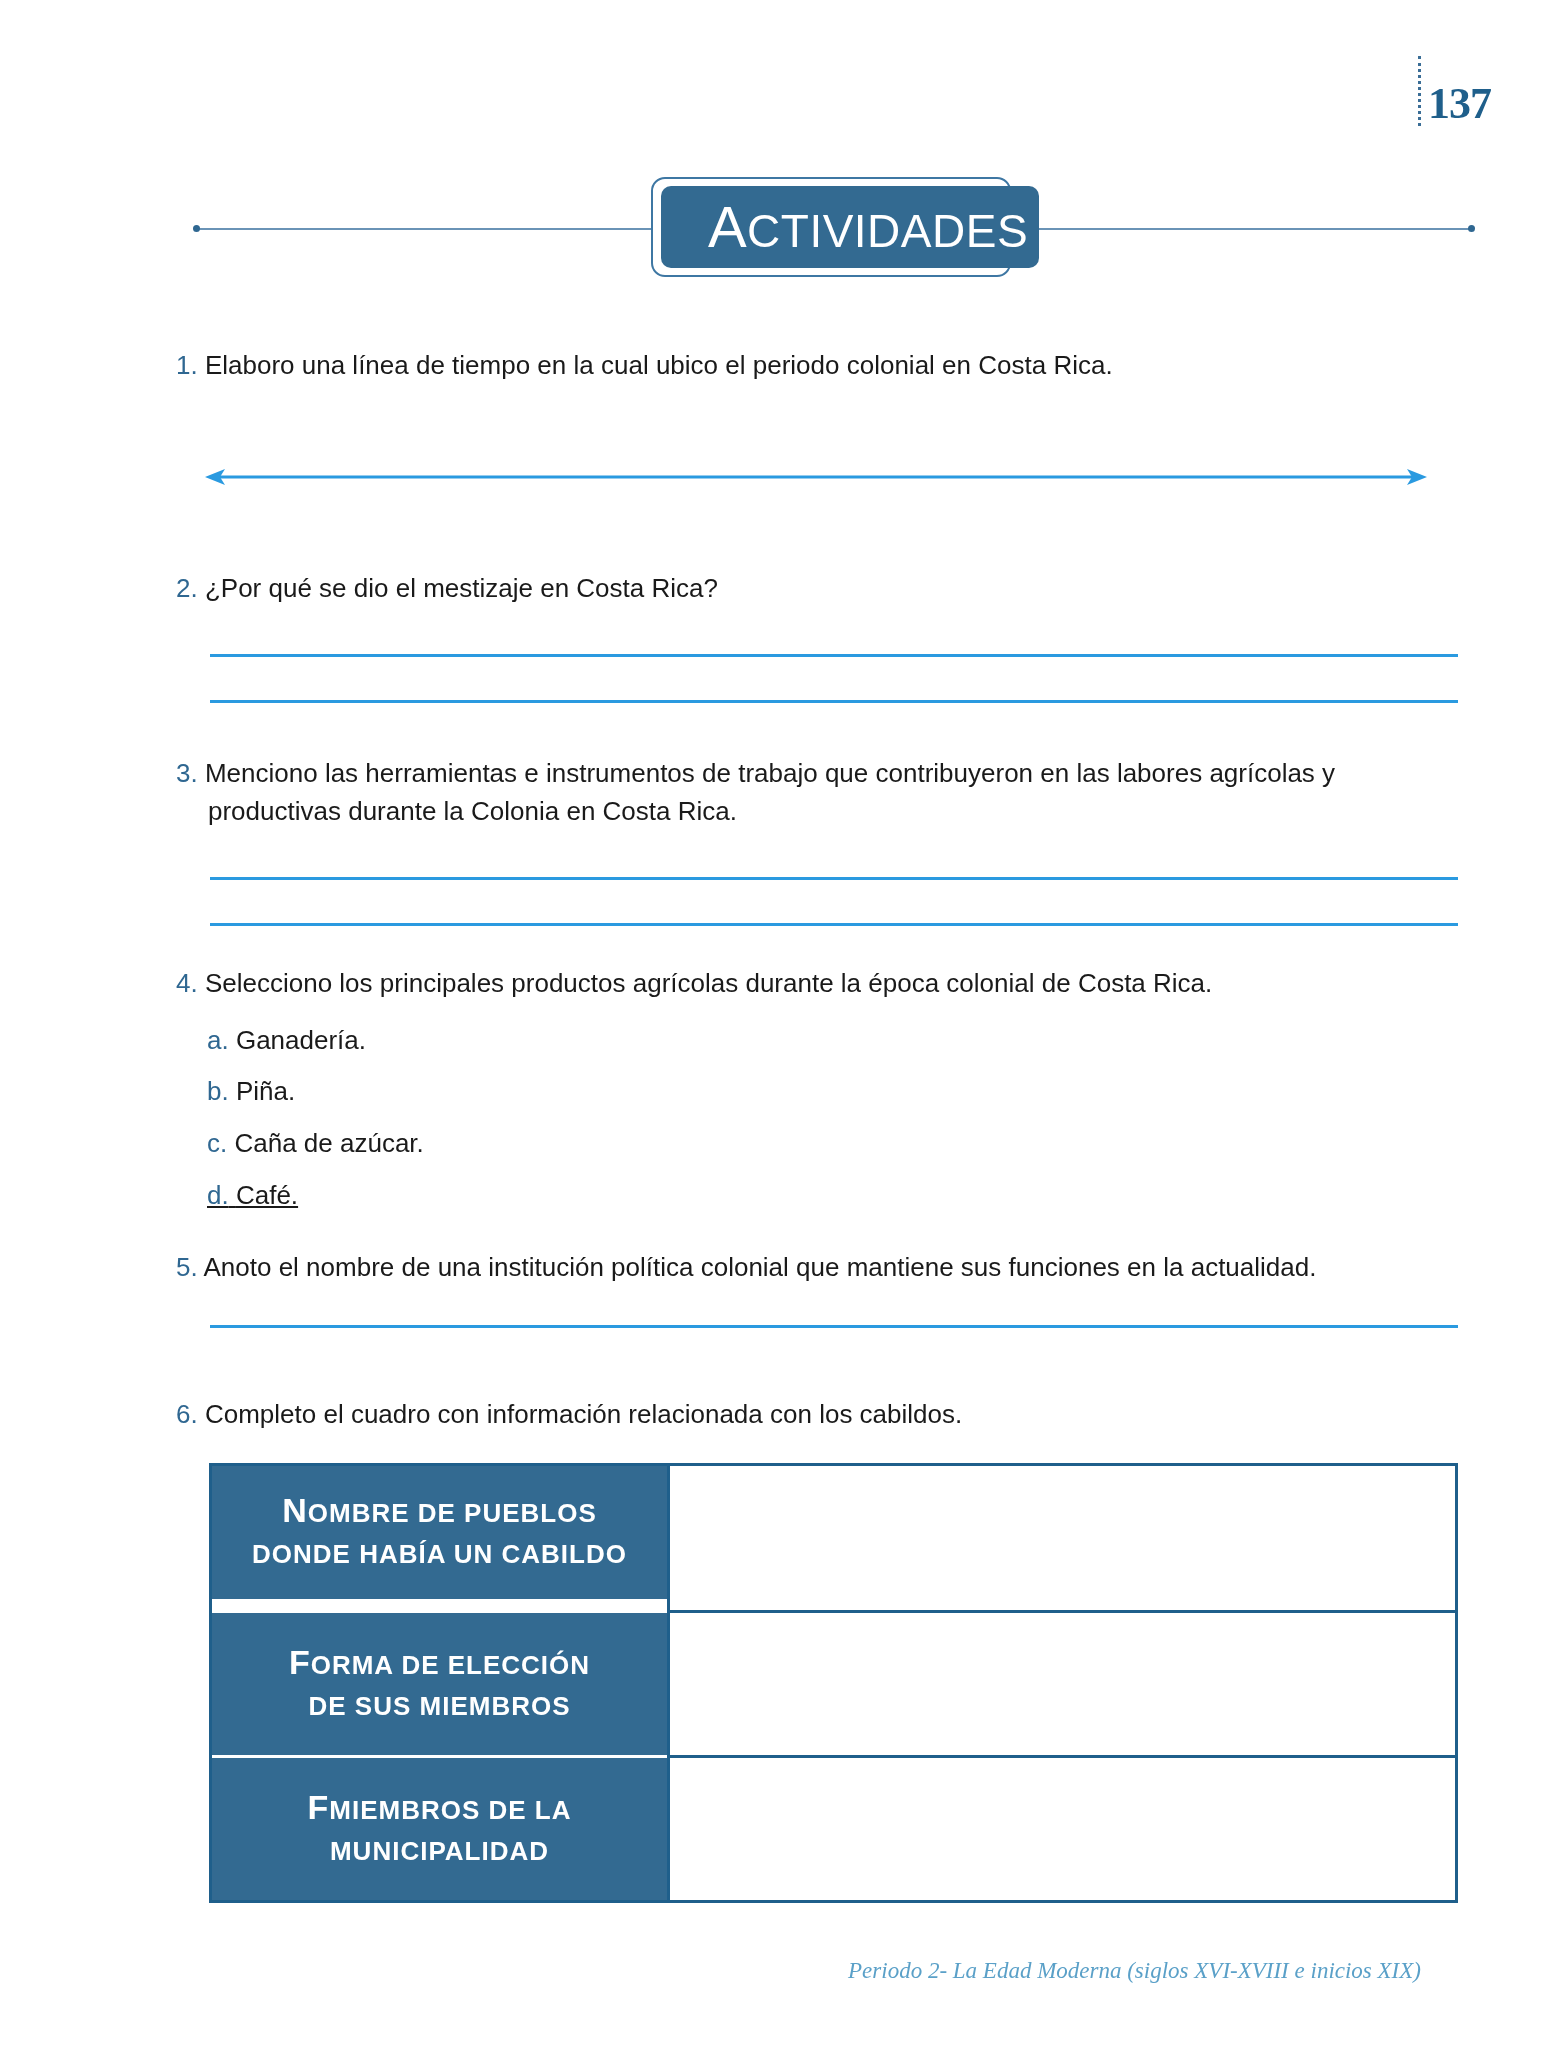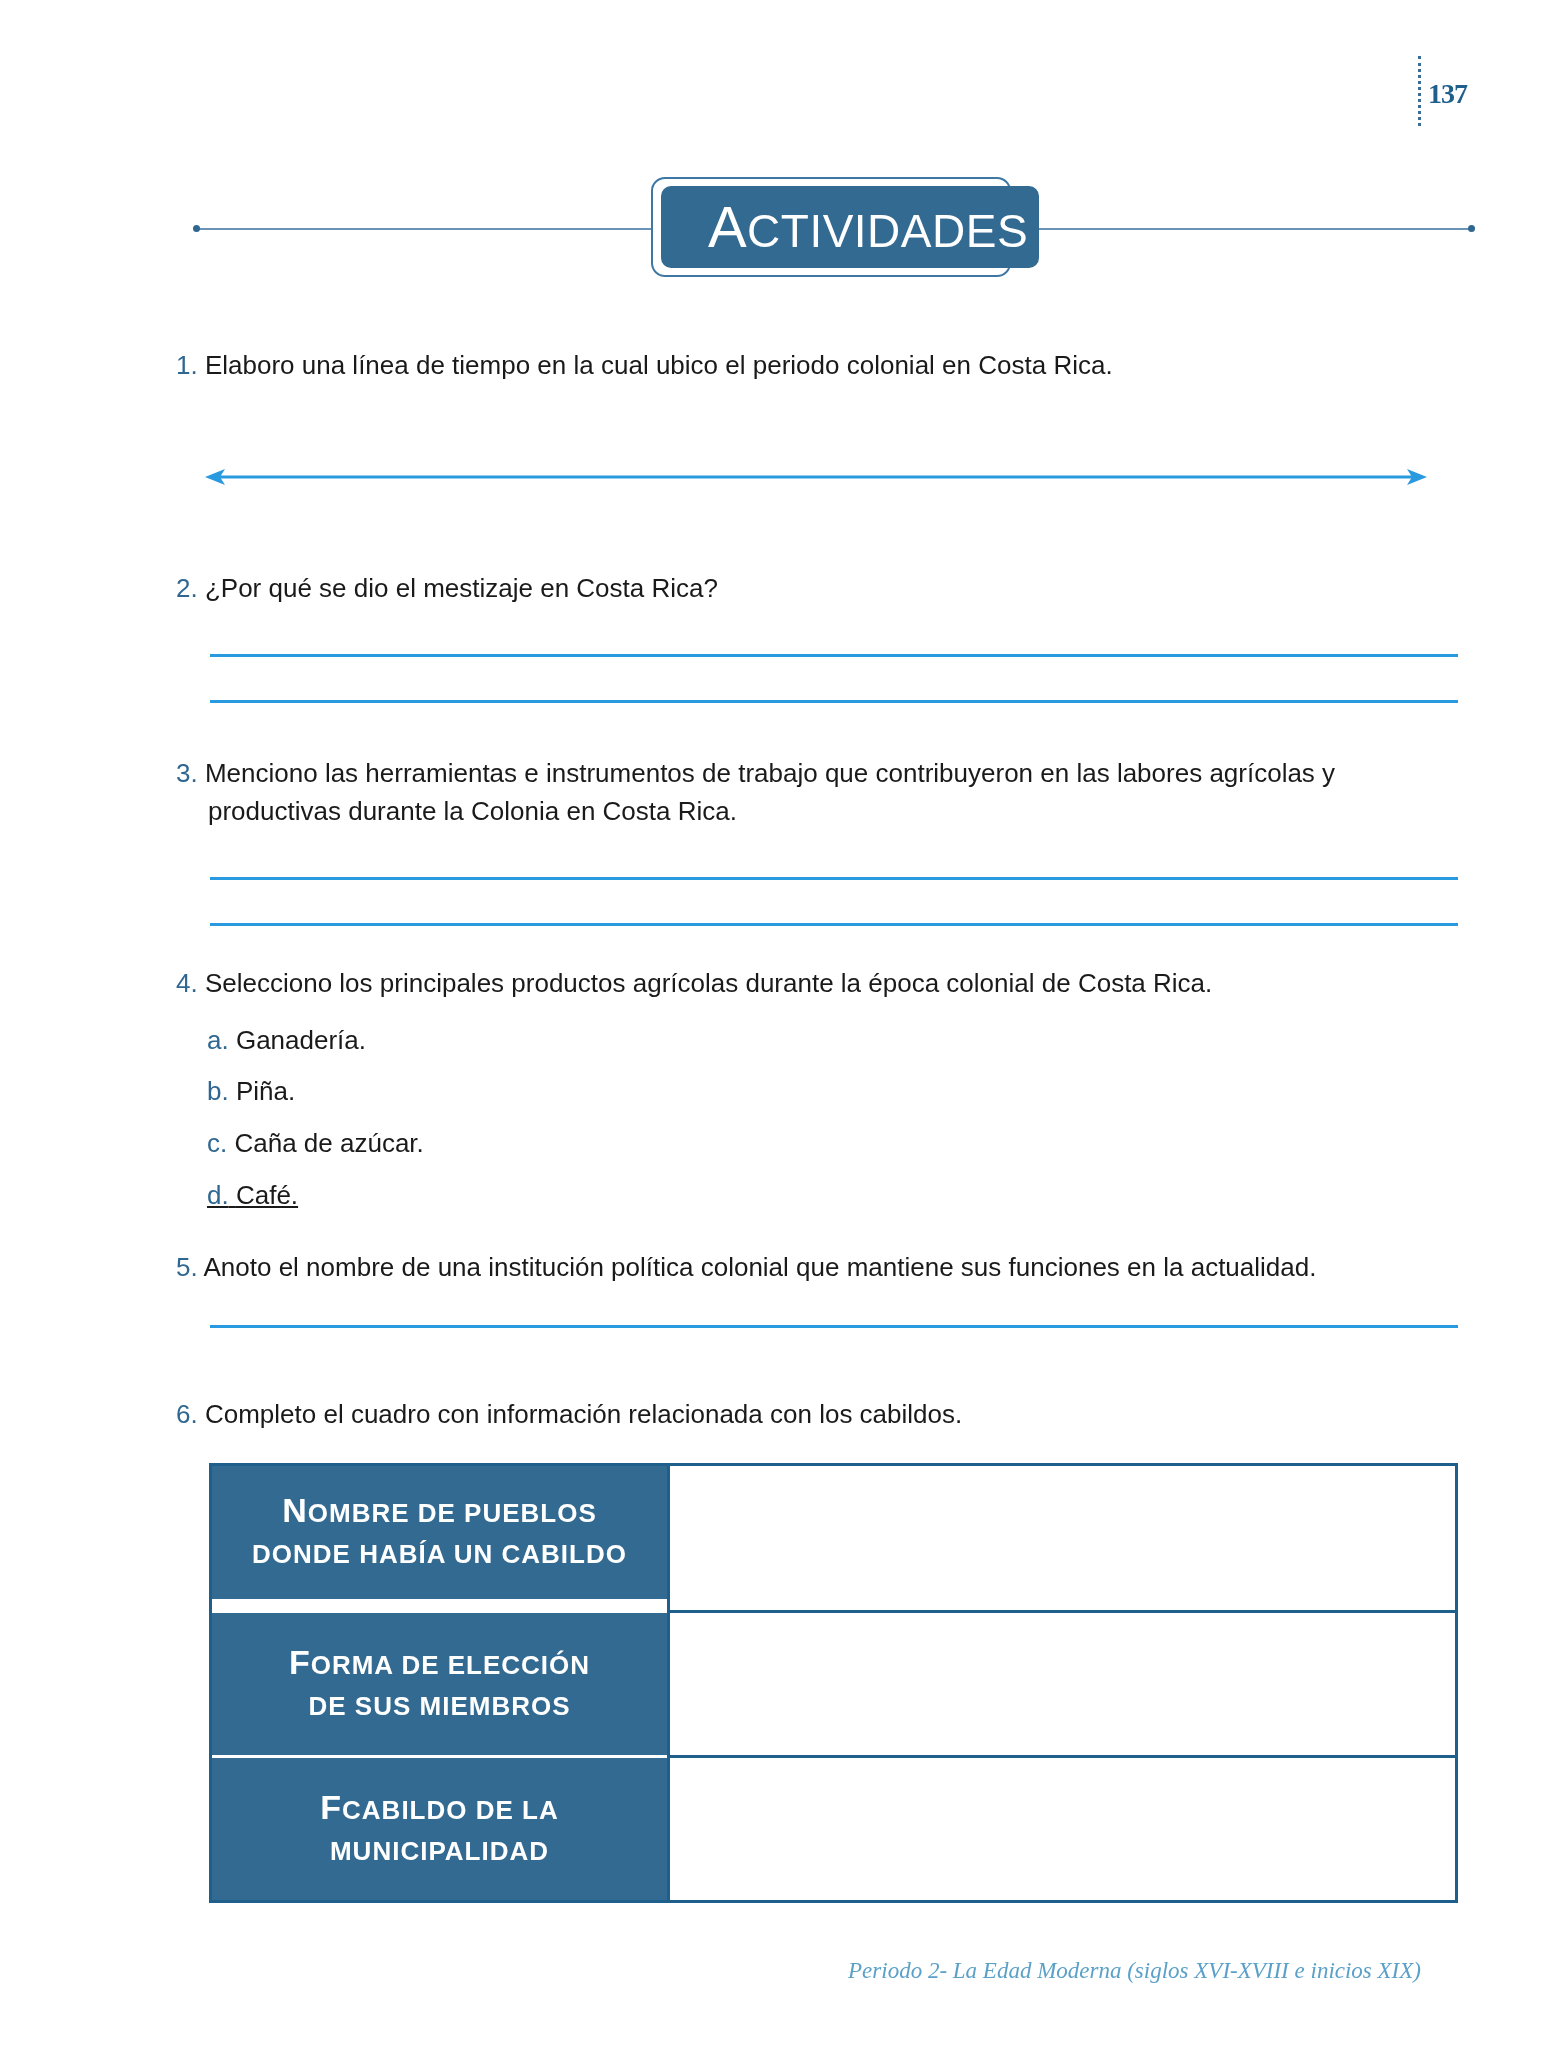--- a/index.html
+++ b/index.html
@@ -2,21 +2,21 @@
 <html><head>
 <meta charset="utf-8">
 <style>
   html, body { margin:0; padding:0; background:#ffffff; }
   body { width:1564px; height:2048px; position:relative; overflow:hidden;
          font-family:"Liberation Sans", sans-serif; color:#1a1a1a; }
   .abs { position:absolute; }
   
   .page-dots { left:1418px; top:56px; height:70px; border-left:3px dotted #3a6d96; width:0; }
   .page-num { left:1428px; top:78px; font-family:"Liberation Serif", serif; font-weight:bold;
-              font-size:28px; color:#1f5f8b; letter-spacing:-1px; }
+              font-size:44px; color:#1f5f8b; letter-spacing:-1px; }
   
   .hdr-line { left:196px; top:228px; width:1276px; height:2px; background:#6a93b6; }
   .hdr-dot { width:7px; height:7px; border-radius:50%; background:#2f6791; top:225px; }
   .badge-outer { left:651px; top:177px; width:360px; height:100px; border:2px solid #3e77a3;
                  border-radius:14px; background:#ffffff; box-sizing:border-box; }
   .badge-inner { left:661px; top:186px; width:342px; height:82px; background:#336a91;
                  border-radius:10px; color:#ffffff; text-align:center; line-height:82px;
                  font-size:46px; letter-spacing:0.5px;padding-left:36px; }
   .badge-inner .sc { font-size:58px; }
   
@@ -128,20 +128,20 @@
     <div class="row-head">
       <div><span class="big">F</span><span>ORMA DE ELECCIÓN</span><br><span>DE SUS MIEMBROS</span></div>
     </div>
     <div class="row-cell"></div>
   </div>
   <div class="sep-left" style="top:289px;"></div>
   <div class="sep-right" style="top:289px;"></div>
 
   <div class="row" style="top:292px; height:142px;">
     <div class="row-head">
-      <div><span class="big">F</span><span>CABILDO DE LA</span><br><span>MUNICIPALIDAD</span></div>
+      <div><span class="big">F</span><span>MIEMBROS DE LA</span><br><span>MUNICIPALIDAD</span></div>
     </div>
     <div class="row-cell"></div>
   </div>
   <div class="vdiv"></div>
 </div>
 
 <div class="abs footer">Periodo 2- La Edad Moderna (siglos XVI-XVIII e inicios XIX)</div>
 
 </body></html>

